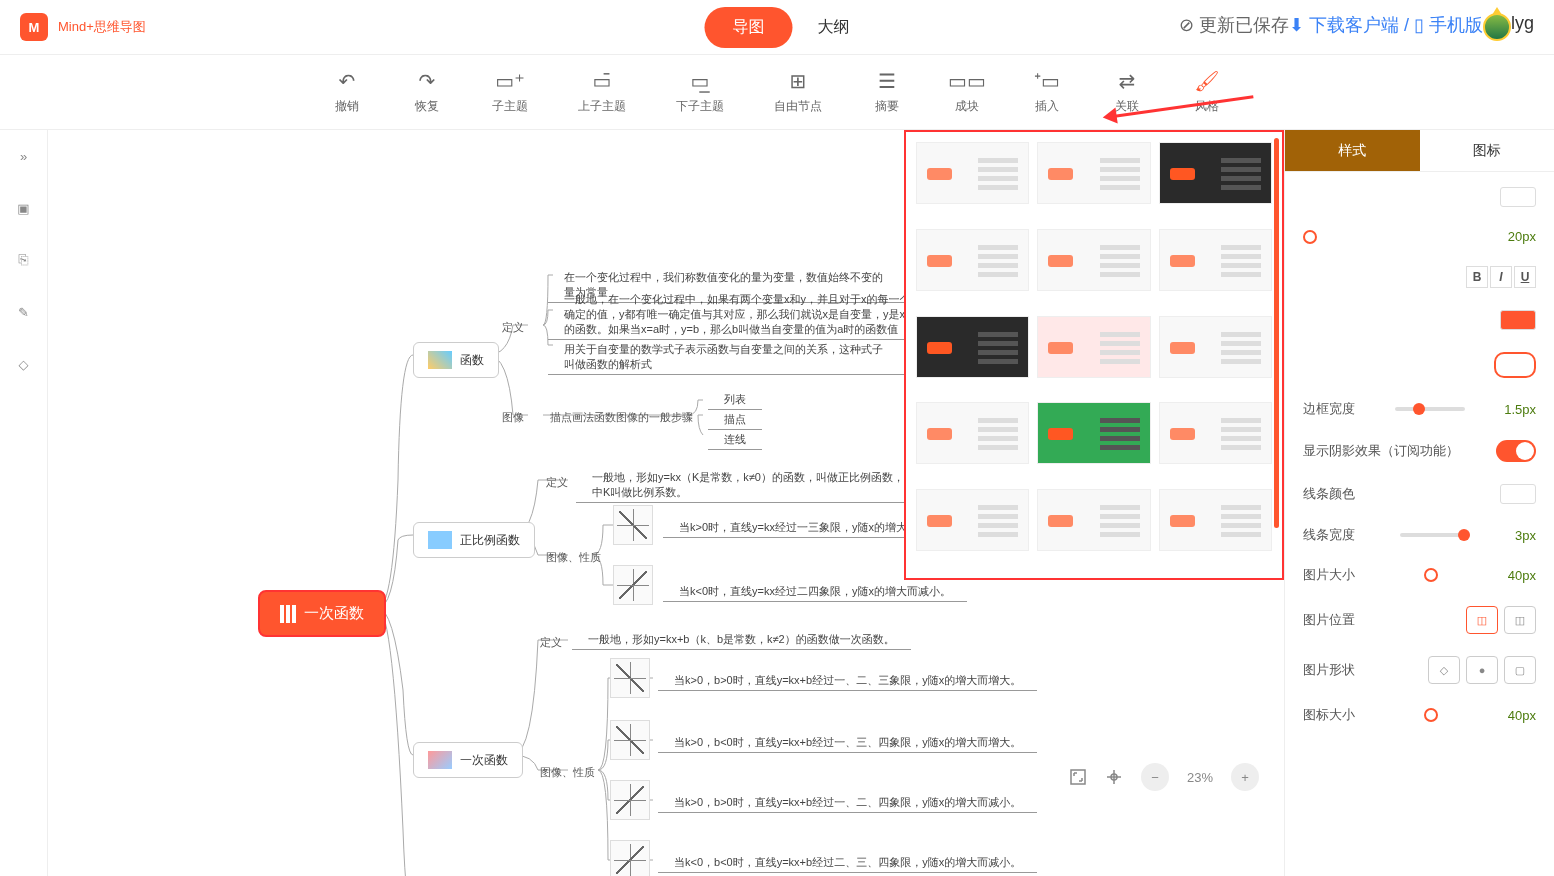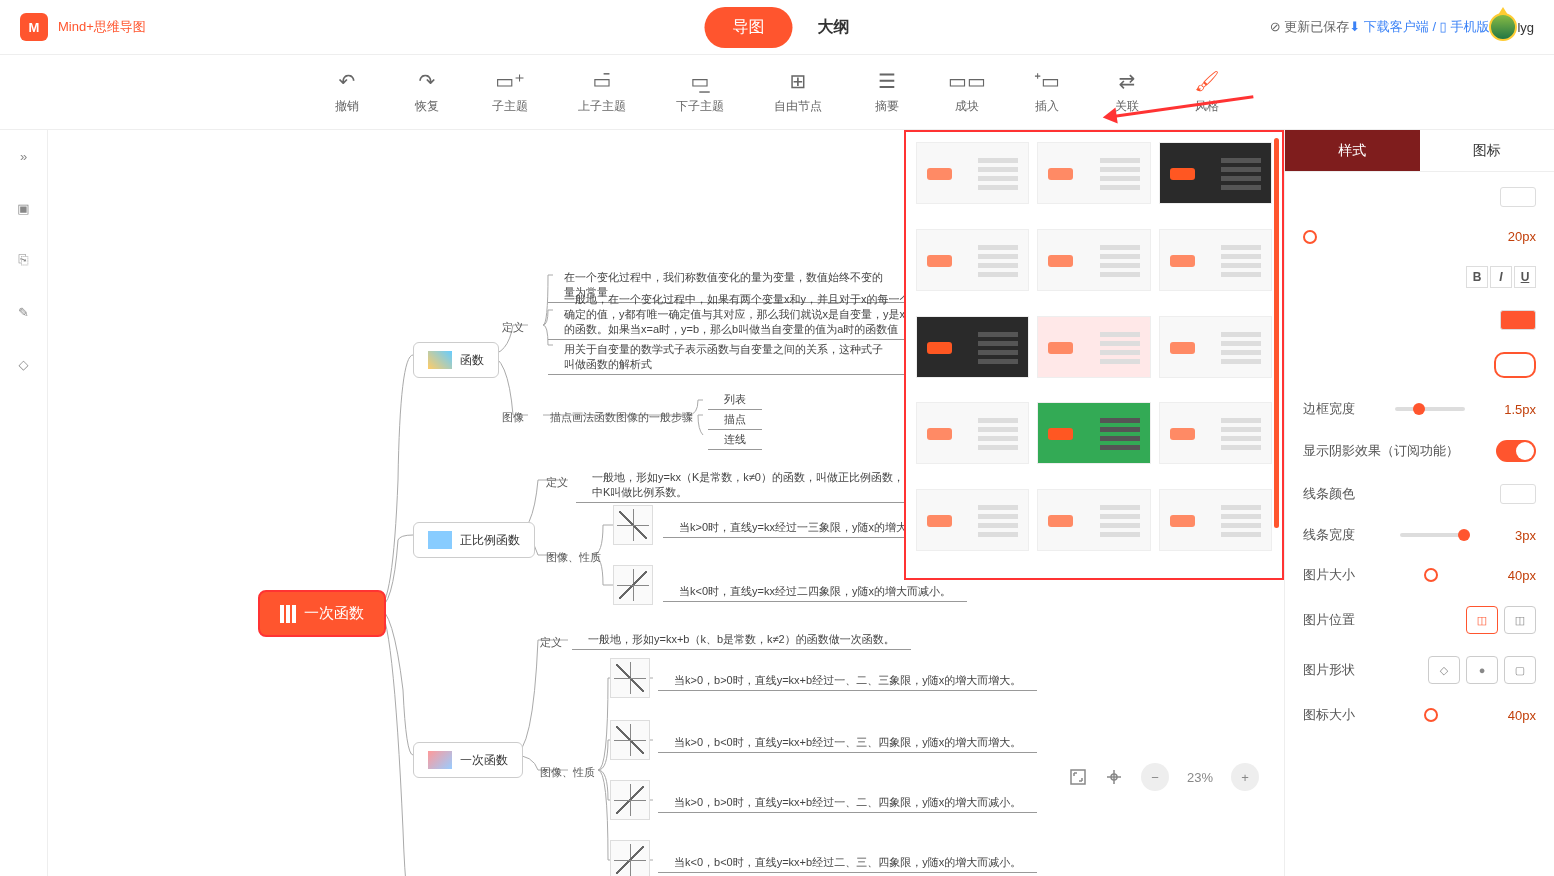--- a/index.html
+++ b/index.html
@@ -2,22 +2,22 @@
 <html><head>
 <meta charset="utf-8">
 <style>
 *{box-sizing:border-box;margin:0;padding:0;font-family:"Microsoft YaHei",sans-serif}
 body{background:#f5f5f5;width:1554px;height:876px;overflow:hidden;font-size:13px;color:#333}
 .topbar{height:55px;background:#fff;display:flex;align-items:center;padding:0 20px;border-bottom:1px solid #eee}
 .logo{width:28px;height:28px;background:#ff552e;border-radius:6px;color:#fff;display:flex;align-items:center;justify-content:center;font-weight:bold;margin-right:10px}
 .app-title{color:#ff552e;font-weight:500}
 .view-tabs{position:absolute;left:50%;transform:translateX(-50%);display:flex;align-items:center;gap:25px}
 .tab-pill{background:#ff552e;color:#fff;padding:10px 28px;border-radius:25px;font-size:16px;font-weight:500}
-.tab-text{font-size:16px;font-weight:700}
-.top-right{margin-left:auto;display:flex;align-items:center;font-size:13px}
+.tab-text{font-size:16px;font-weight:400}
+.top-right{margin-left:auto;display:flex;align-items:flex-start;font-size:18px}
 .top-right .saved{color:#666}
 .top-right .dl{color:#3b82f6}
 .avatar{width:28px;height:28px;border-radius:50%;background:linear-gradient(#8b4,#274);border:2px solid #fc3;position:relative}
 .avatar::before{content:"";position:absolute;top:-8px;left:7px;width:0;height:0;border-left:5px solid transparent;border-right:5px solid transparent;border-bottom:8px solid #fc3}
 
 .toolbar{height:75px;background:#fff;display:flex;align-items:center;justify-content:center;gap:50px;border-bottom:1px solid #eee;position:relative}
 .tool{display:flex;flex-direction:column;align-items:center;gap:6px;cursor:pointer;color:#666}
 .tool .ico{width:30px;height:22px;display:flex;align-items:center;justify-content:center;font-size:20px}
 .tool.active .ico{color:#ff552e}
 .tool span{font-size:12px}
@@ -53,24 +53,24 @@
 .thm.dark::after{background:repeating-linear-gradient(#555,#555 5px,transparent 5px,transparent 9px)}
 .style-popup::after{content:"";position:absolute;right:3px;top:6px;bottom:50px;width:5px;background:#ff552e;border-radius:3px}
 
 .floatctl{position:absolute;bottom:85px;right:25px;display:flex;align-items:center;gap:18px;color:#888}
 .floatctl .cb{width:28px;height:28px;border-radius:50%;background:#eee;display:flex;align-items:center;justify-content:center;cursor:pointer}
 .floatctl svg{width:18px;height:18px;fill:none;stroke:#888;stroke-width:1.5}
 
 .rightpanel{width:270px;background:#fff;border-left:1px solid #eee;display:flex;flex-direction:column;overflow:hidden}
 .rtabs{display:flex;height:42px;border-bottom:1px solid #eee}
 .rtab{flex:1;display:flex;align-items:center;justify-content:center;cursor:pointer;font-size:14px}
-.rtab.active{background:#7f1d1d;color:#fff}
+.rtab.active{background:#a16207;color:#fff}
 .props{flex:1;padding:15px 18px;display:flex;flex-direction:column;gap:22px;overflow-y:auto}
 .prop{display:flex;align-items:center;justify-content:space-between;font-size:13px;color:#555}
-.prop .val{color:#c2410c}
+.prop .val{color:#4d7c0f}
 .swatch{width:36px;height:20px;border:1px solid #ddd;border-radius:3px}
 .swatch.red{background:#ff552e}
 .swatch.white{background:#fff}
 .shape-btn{width:42px;height:26px;border:2px solid #ff552e;border-radius:10px}
 .slider{width:70px;height:4px;background:#ddd;border-radius:2px;position:relative}
 .slider::after{content:"";position:absolute;right:0;top:-4px;width:12px;height:12px;background:#ff552e;border-radius:50%}
 .slider.s2::after{right:40px}
 .radio{width:14px;height:14px;border:2px solid #ff552e;border-radius:50%}
 .toggle{width:40px;height:22px;background:#ff552e;border-radius:11px;position:relative}
 .toggle::after{content:"";position:absolute;right:2px;top:2px;width:18px;height:18px;background:#fff;border-radius:50%}

